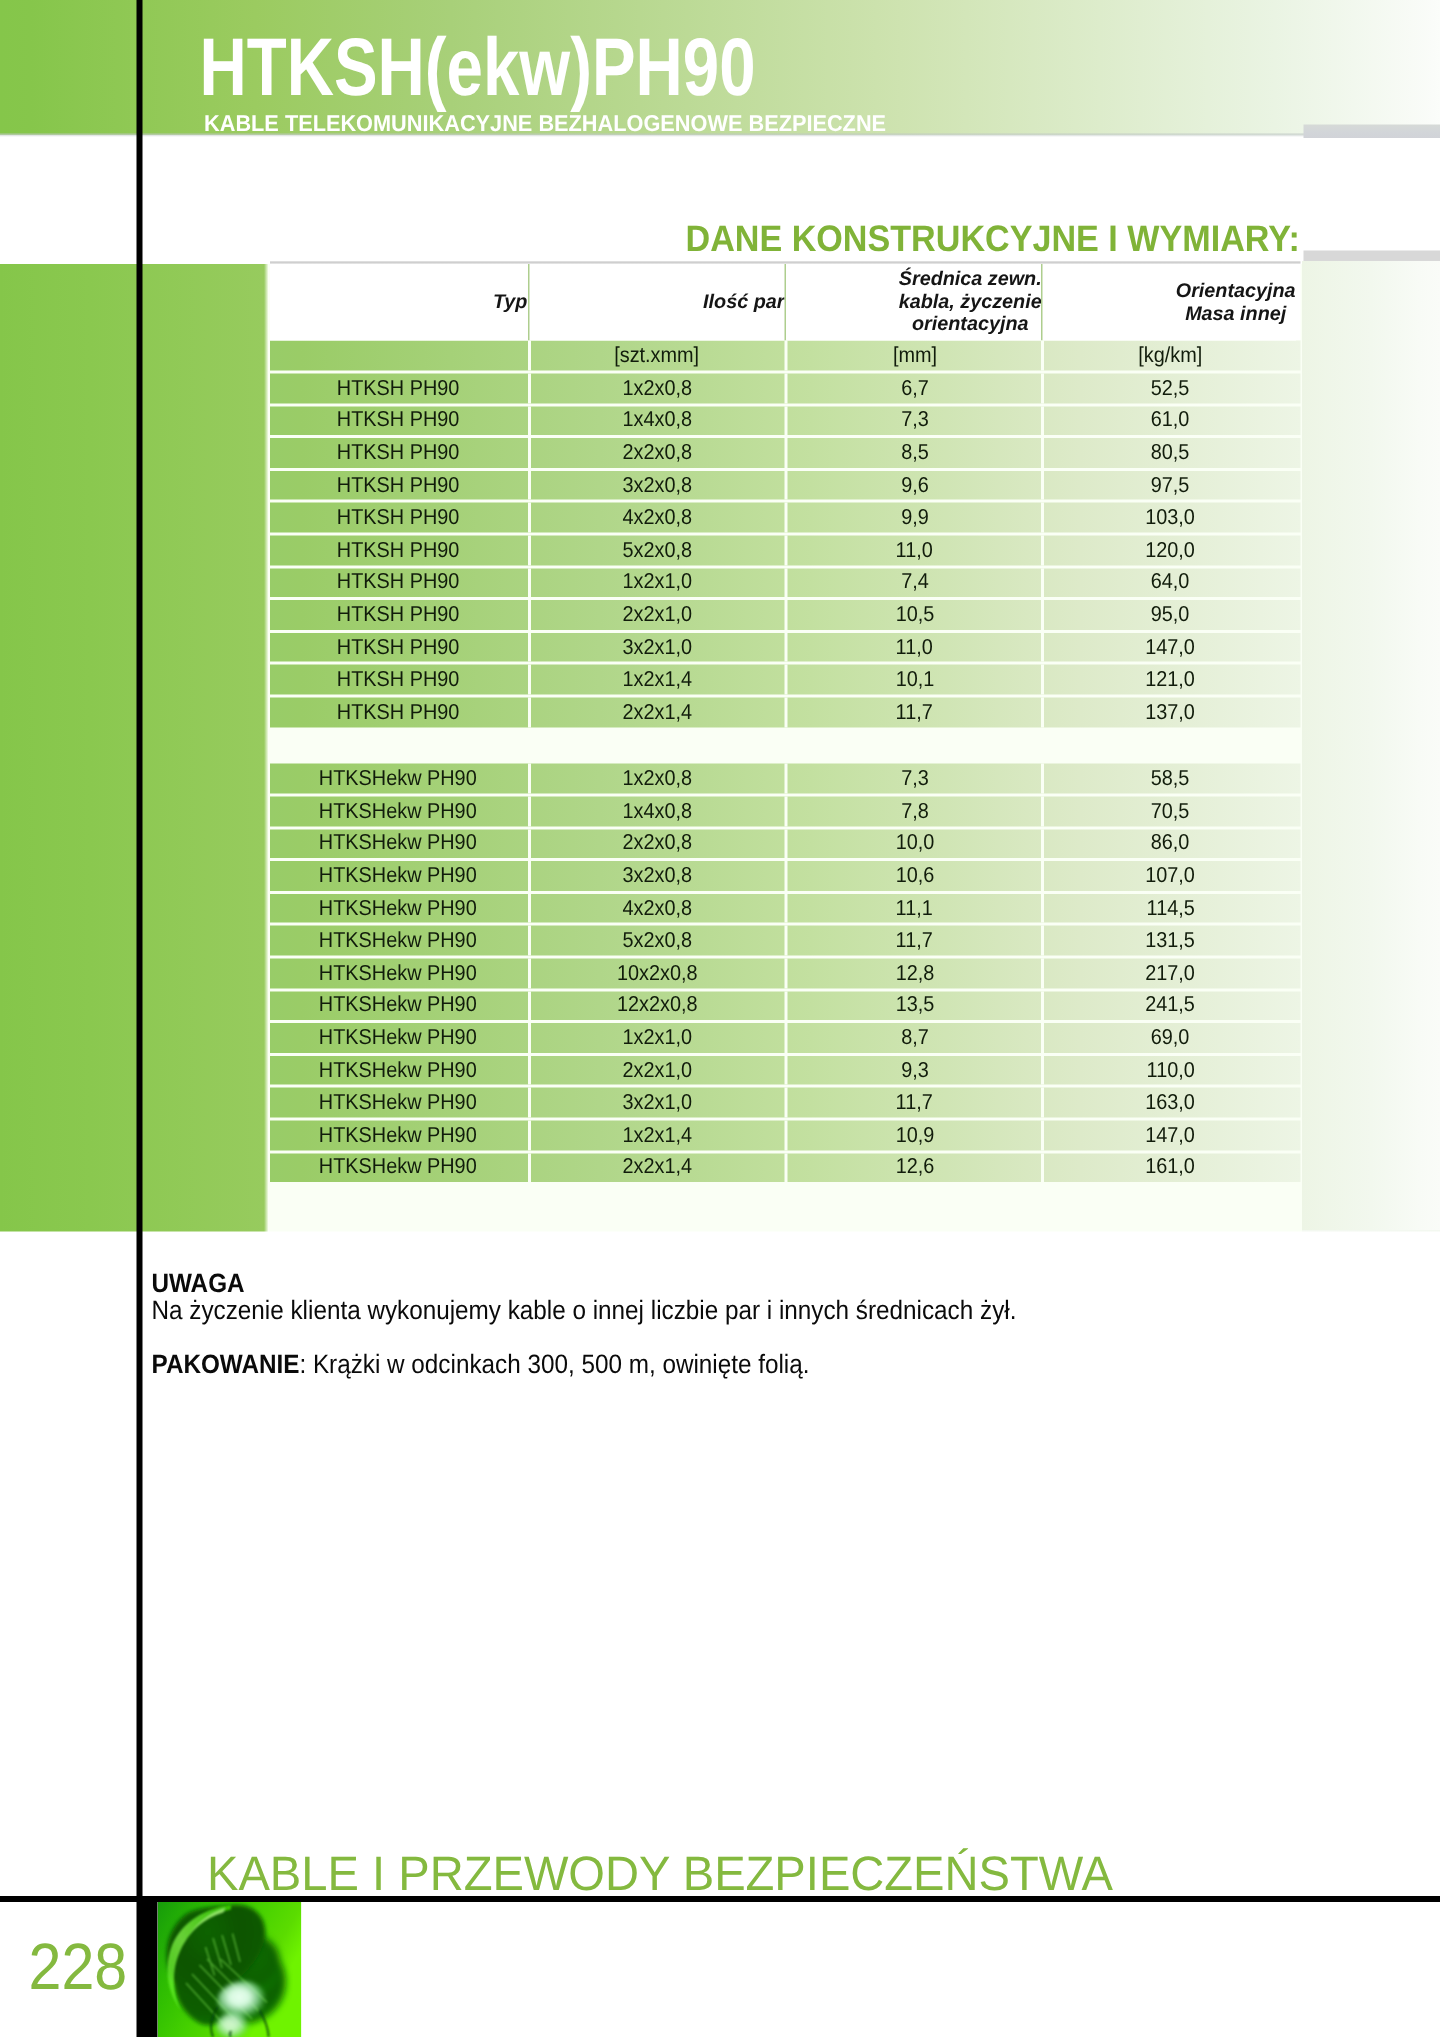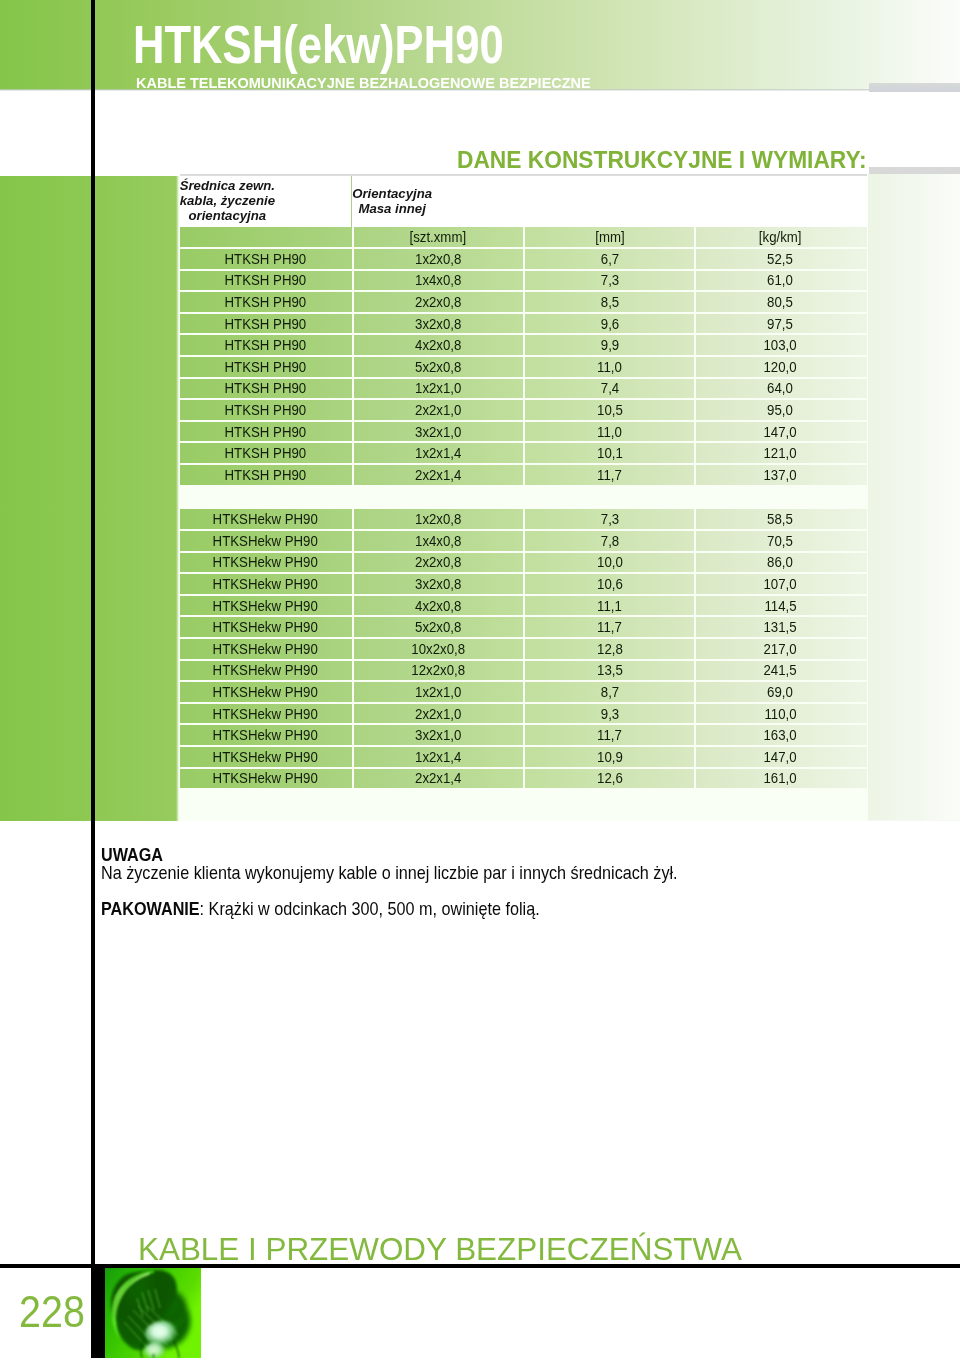--- a/index.html
+++ b/index.html
@@ -25,21 +25,21 @@
   .gray-bar-2{position:absolute;left:869px;top:166.5px;width:91px;height:8px;background:#d8d8d8;}
   
   .tbl-bg{position:absolute;left:0;top:176px;width:960px;height:645px;
     background:linear-gradient(to right,#85c64a 0px,#8ac84f 60px,#97cb5e 176px,#fafff5 179px,#fafff5 868px,#f3f8f0 868px,#f3f8f0 960px);}
   .tbl-bg-right{position:absolute;left:868px;top:174px;width:92px;height:646px;
     background:linear-gradient(to right,#edf5e5 0%,#f2f8ee 50%,#f8fbf6 85%,#fafcf8 100%);}
   .tbl{position:absolute;left:179.7px;top:176px;width:687px;}
   .thead{display:flex;background:#fff;height:51.4px;box-sizing:border-box;}
   .thead-rule{position:absolute;left:180px;top:173.8px;width:687px;height:2.3px;
     background:linear-gradient(to bottom,#e6e6e6,#cfcfcf,#ececec);}
-  .th{display:flex;align-items:center;justify-content:flex-start;text-align:center;font-size:13.2px;font-weight:bold;font-style:italic;color:#151515;line-height:1.13;background:#fff;box-sizing:border-box;}
+  .th{display:flex;align-items:center;justify-content:flex-end;text-align:center;font-size:13.2px;font-weight:bold;font-style:italic;color:#151515;line-height:1.13;background:#fff;box-sizing:border-box;}
   .th + .th{border-left:1.5px solid #aece8e;}
   .row{display:flex;height:19.6px;margin-top:2px;
     background:linear-gradient(to right,#98cc68 0%,#9acc67 3%,#b0d689 32%,#c3e0a0 52.5%,#ddeac9 78.6%,#edf5e5 100%);}
   .tunits .row{margin-top:0;}
   .cell{display:flex;align-items:center;justify-content:center;font-size:14.4px;color:#111c0b;box-sizing:border-box;overflow:hidden;}
   .cell > span{display:inline-block;transform:scaleX(0.92);white-space:nowrap;}
   .cell + .cell{border-left:2.9px solid #fafff5;}
   .c1{width:171.9px;}
   .c2{width:171.4px;}
   .c3{width:171.5px;}
@@ -70,20 +70,26 @@
   <div class="hdr-sub">KABLE TELEKOMUNIKACYJNE BEZHALOGENOWE BEZPIECZNE</div>
 
   <div class="sect-title">DANE KONSTRUKCYJNE I WYMIARY:</div>
   <div class="gray-bar-2"></div>
 
   <div class="tbl-bg"></div>
   <div class="tbl-bg-right"></div>
   <div class="thead-rule"></div>
   <div class="tbl">
     <div class="thead">
+        <div class="th c1">
+          <div><span>Typ</span></div>
+        </div>
+        <div class="th c2">
+          <div><span>Ilość par</span></div>
+        </div>
         <div class="th c3">
           <div><span>Średnica zewn.</span><br><span>kabla, życzenie</span><br><span>orientacyjna</span></div>
         </div>
         <div class="th c4">
           <div><span>Orientacyjna</span><br><span>Masa innej</span></div>
         </div>
       </div>
     <div class="tunits">
         <div class="row">
           <div class="cell c1">

